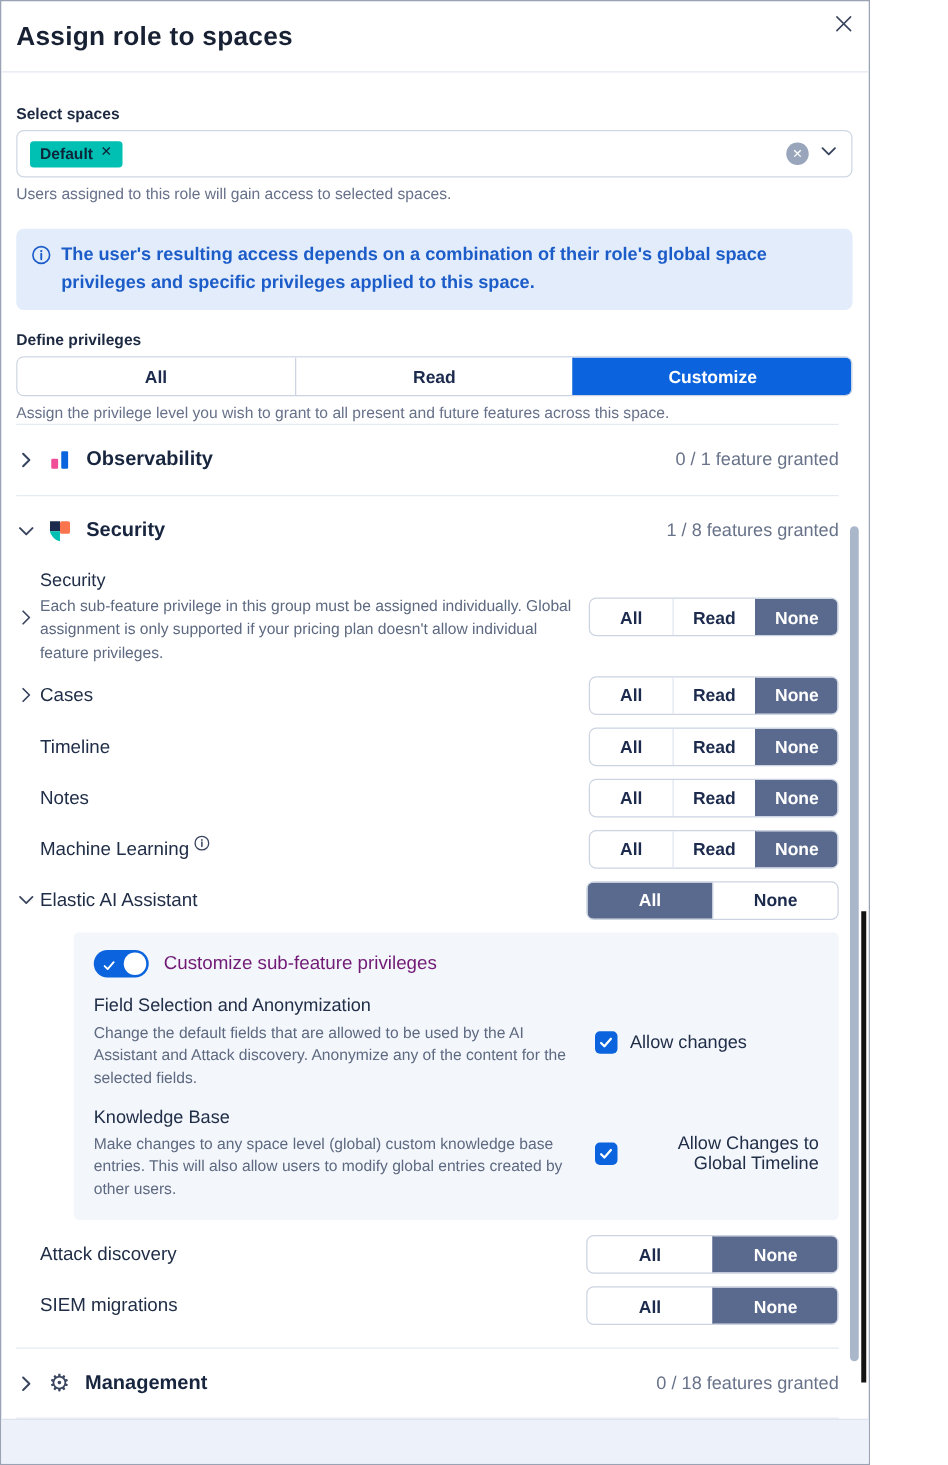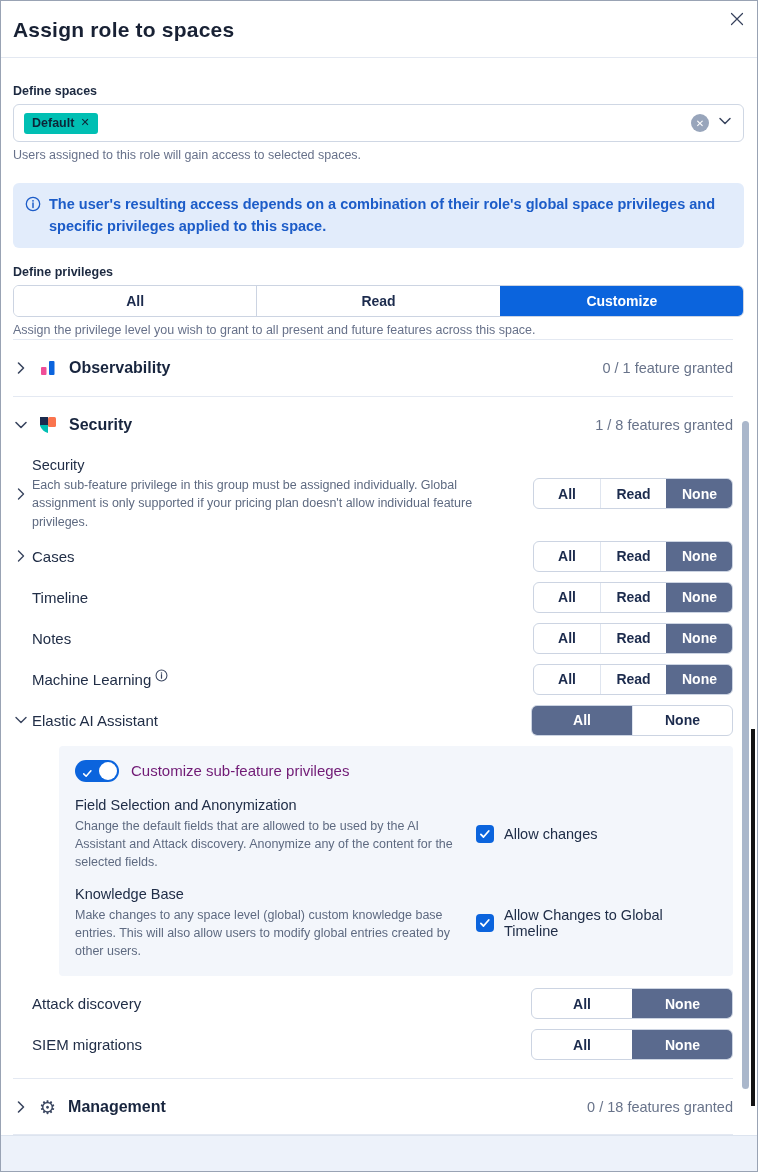--- a/index.html
+++ b/index.html
@@ -1,20 +1,20 @@
 <!DOCTYPE html>
 <html><head>
 <meta charset="utf-8">
 <style>
   * { box-sizing: border-box; }
   html,body { margin:0; padding:0; background:#fff; }
   body { font-family:"Liberation Sans","DejaVu Sans",sans-serif; color:#1f2c47; }
 
   .modal {
-    position:relative; width:758px; height:1172px;
+    position:relative; width:696px; height:1172px;
     border:1px solid #99a3b4; background:#fff;
     display:flex; flex-direction:column; overflow:hidden;
   }
 
   
   .modal-header { padding:17px 12px 15px; border-bottom:1px solid #e3e8f1; }
   .modal-title { font-size:21px; font-weight:700; color:#182134; letter-spacing:.2px; }
   .close-btn { position:absolute; top:4px; right:6px; width:28px; height:28px;
     display:flex; align-items:center; justify-content:center; cursor:pointer; background:none; border:none; }
 
@@ -72,21 +72,21 @@
   
   .sub-panel { margin:10px 0 12px 46px; background:#f3f6fb; border-radius:4px; padding:14px 16px 16px; }
   .toggle-row { display:flex; align-items:center; gap:12px; cursor:pointer; }
   .toggle { position:relative; width:44px; height:22px; border-radius:11px; background:#0b64dd; flex:0 0 auto; }
   .toggle .knob { position:absolute; top:2px; right:2px; width:18px; height:18px; border-radius:50%; background:#fff; }
   .toggle .tick { position:absolute; left:7px; top:5px; }
   .toggle-label { font-size:15px; color:#701a75; }
   .sf-block { display:flex; align-items:center; margin-top:15px; }
   .sf-left { width:385px; flex:0 0 385px; }
   .sf-title { font-size:14.5px; color:#202e48; margin-bottom:4px; }
-  .sf-check { display:flex; align-items:center; gap:10px; margin-left:16px; }
+  .sf-check { display:flex; align-items:center; gap:10px; margin-left:16px;text-align:right; }
   .checkbox { width:18px; height:18px; border-radius:4px; background:#0b64dd; display:flex;
     align-items:center; justify-content:center; flex:0 0 auto; cursor:pointer; }
   .check-label { font-size:14.5px; color:#202e48; }
 
   
   .spacer { margin-top:auto; }
   .modal-footer { height:67px; background:#edf2fa; border-top:1px solid #dde4ef;
     display:flex; align-items:center; padding:0 24px 0 14px; }
 
   
@@ -104,21 +104,21 @@
   <div class="modal-header">
     <div class="modal-title">Assign role to spaces</div>
     <button class="close-btn">
       <svg width="16" height="16" viewBox="0 0 16 16">
           <path d="M2.5 2.5l11 11M13.5 2.5l-11 11" stroke="#36415c" stroke-width="1.2" stroke-linecap="round"></path>
         </svg>
     </button>
   </div>
 
   <div class="top">
-    <div class="form-label">Define spaces</div>
+    <div class="form-label">Select spaces</div>
     <div class="combo">
       <span class="space-badge">
         <span>Default</span>
         <span class="badge-x">✕</span>
       </span>
       <span class="combo-right">
         <span class="combo-clear">✕</span>
         <span>
           <svg width="16" height="16" viewBox="0 0 16 16">
               <path d="M3 5.5l5 5 5-5" fill="none" stroke="#39455f" stroke-width="1.5" stroke-linecap="round" stroke-linejoin="round"></path>

